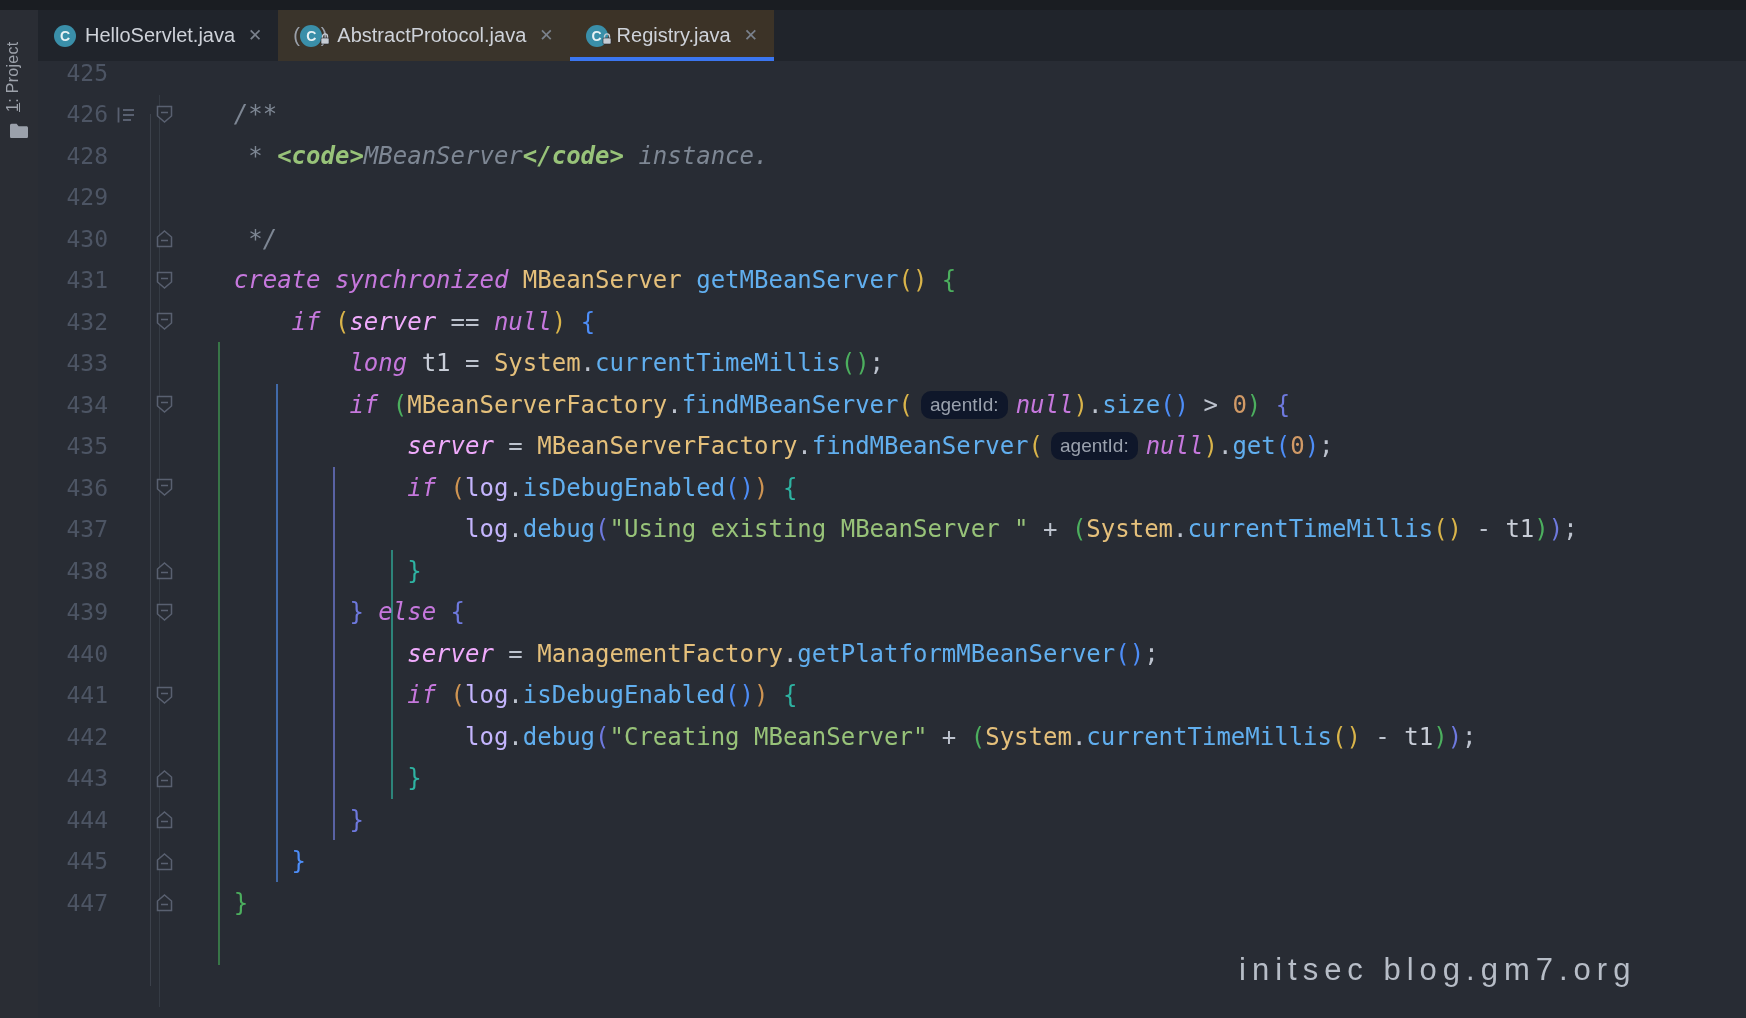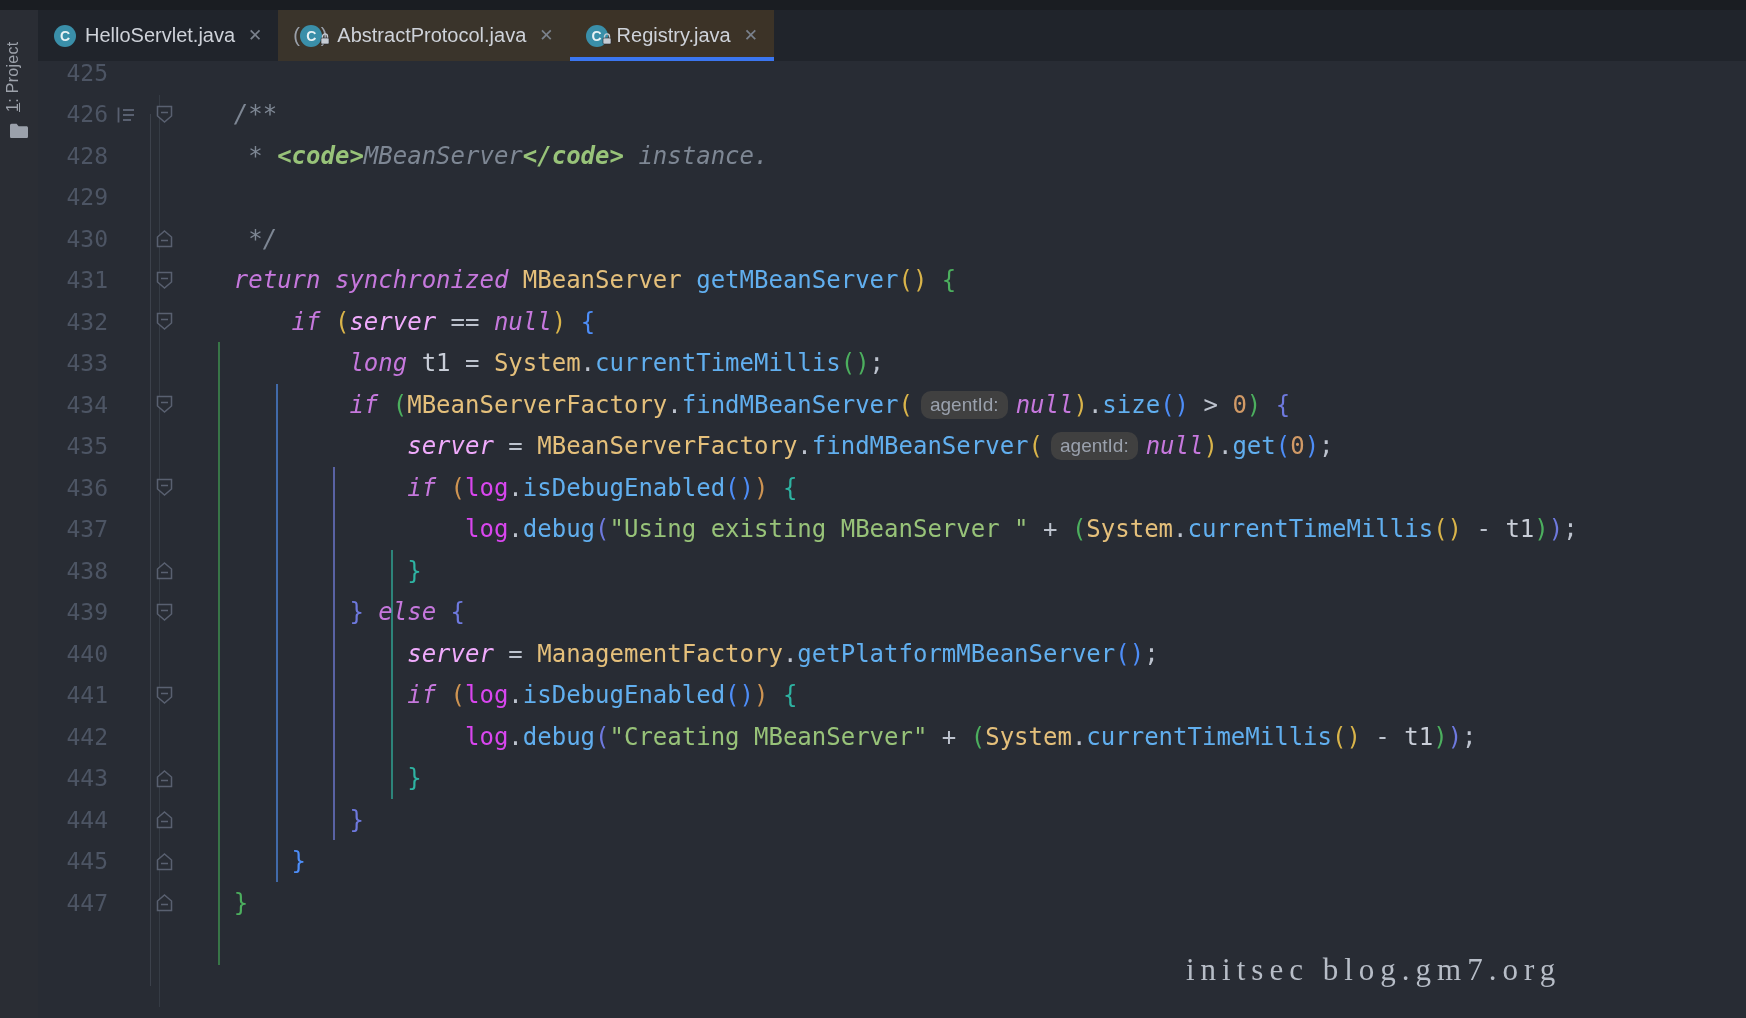--- a/index.html
+++ b/index.html
@@ -43,39 +43,39 @@
   .gut .docicon{position:absolute;left:8px;top:12px;}
   .gut .fold{position:absolute;left:48px;top:11px;cursor:pointer;}
   .code{white-space:pre;font:24px "DejaVu Sans Mono",monospace;color:#abb2bf;}
   .c-cm{color:#7e8794;font-style:italic;}
   .c-dc{color:#98c379;font-weight:bold;font-style:italic;}
   .c-dt{color:#cb79e0;font-weight:bold;font-style:italic;}
   .c-kw{color:#c678dd;font-style:italic;}
   .c-ty{color:#e5c07b;}
   .c-fn{color:#61afef;}
   .c-fl{color:#f0abfc;font-style:italic;}
-  .c-co{color:#d946ef;}
+  .c-co{color:#c4b5fd;}
   .c-st{color:#98c379;}
   .c-nu{color:#d19a66;}
   .c-op{color:#bdc3ce;}
   .c-pl{color:#c9ced8;}
   .c-by{color:#d9b44a;}
   .c-bg{color:#4caf5e;}
   .c-bb{color:#4d8df7;}
   .c-bp{color:#6e79de;}
   .c-bo{color:#ce9452;}
   .c-bt{color:#2eb3a2;}
-  .c-hint{display:inline-block;background:#404040;color:#9aa1ad;border-radius:10px;
+  .c-hint{display:inline-block;background:#0f172a;color:#9aa1ad;border-radius:10px;
           padding:0 9px;margin:0 8px;font-family:"Liberation Sans",sans-serif;
           font-size:19px;font-style:normal;line-height:28px;vertical-align:2px;}
   
   .asciiart{position:absolute;left:-12px;top:832px;color:rgba(255,255,255,.93);
             font:22px/24px "DejaVu Sans Mono",monospace;white-space:pre;margin:0;pointer-events:none;}
-  .sitemark{position:absolute;left:1148px;top:891px;color:#b7bdc7;
-            font-family:Liberation Serif, serif;font-size:31px;letter-spacing:6px;pointer-events:none;}
+  .sitemark{position:absolute;left:1201px;top:891px;color:#b7bdc7;
+            font-family:Liberation Sans, sans-serif;font-size:31px;letter-spacing:6px;pointer-events:none;}
 </style>
 </head>
 <body>
 
 <div class="screen">
   <div class="topstrip"></div>
 
   <div class="leftstrip">
     <div class="toolbtn">
       <div class="vlabel"><span class="mn">1</span><span>: Project</span></div>
@@ -173,21 +173,21 @@
           <span class="code"><span class="c-cm">     */</span></span>
         </div>
         <div class="row">
           <span class="ln">431</span>
           <span class="gut">
             <span class="fold"><svg width="17" height="19" viewBox="0 0 17 19">
                 <path d="M1.5 1.5h14v9.5L8.5 17l-7-6z" fill="#282c34" stroke="#596070" stroke-width="1.5"></path>
                 <path d="M5 7.5h7" stroke="#596070" stroke-width="1.5"></path>
               </svg></span>
           </span>
-          <span class="code"><span>    </span><span class="c-kw">return synchronized</span><span> </span><span class="c-ty">MBeanServer</span><span> </span><span class="c-fn">getMBeanServer</span><span class="c-by">()</span><span> </span><span class="c-bg">{</span></span>
+          <span class="code"><span>    </span><span class="c-kw">create synchronized</span><span> </span><span class="c-ty">MBeanServer</span><span> </span><span class="c-fn">getMBeanServer</span><span class="c-by">()</span><span> </span><span class="c-bg">{</span></span>
         </div>
         <div class="row">
           <span class="ln">432</span>
           <span class="gut">
             <span class="fold"><svg width="17" height="19" viewBox="0 0 17 19">
                 <path d="M1.5 1.5h14v9.5L8.5 17l-7-6z" fill="#282c34" stroke="#596070" stroke-width="1.5"></path>
                 <path d="M5 7.5h7" stroke="#596070" stroke-width="1.5"></path>
               </svg></span>
           </span>
           <span class="code"><span>        </span><span class="c-kw">if</span><span> </span><span class="c-by">(</span><span class="c-fl">server</span><span> </span><span class="c-op">==</span><span> </span><span class="c-kw">null</span><span class="c-by">)</span><span> </span><span class="c-bb">{</span></span>

